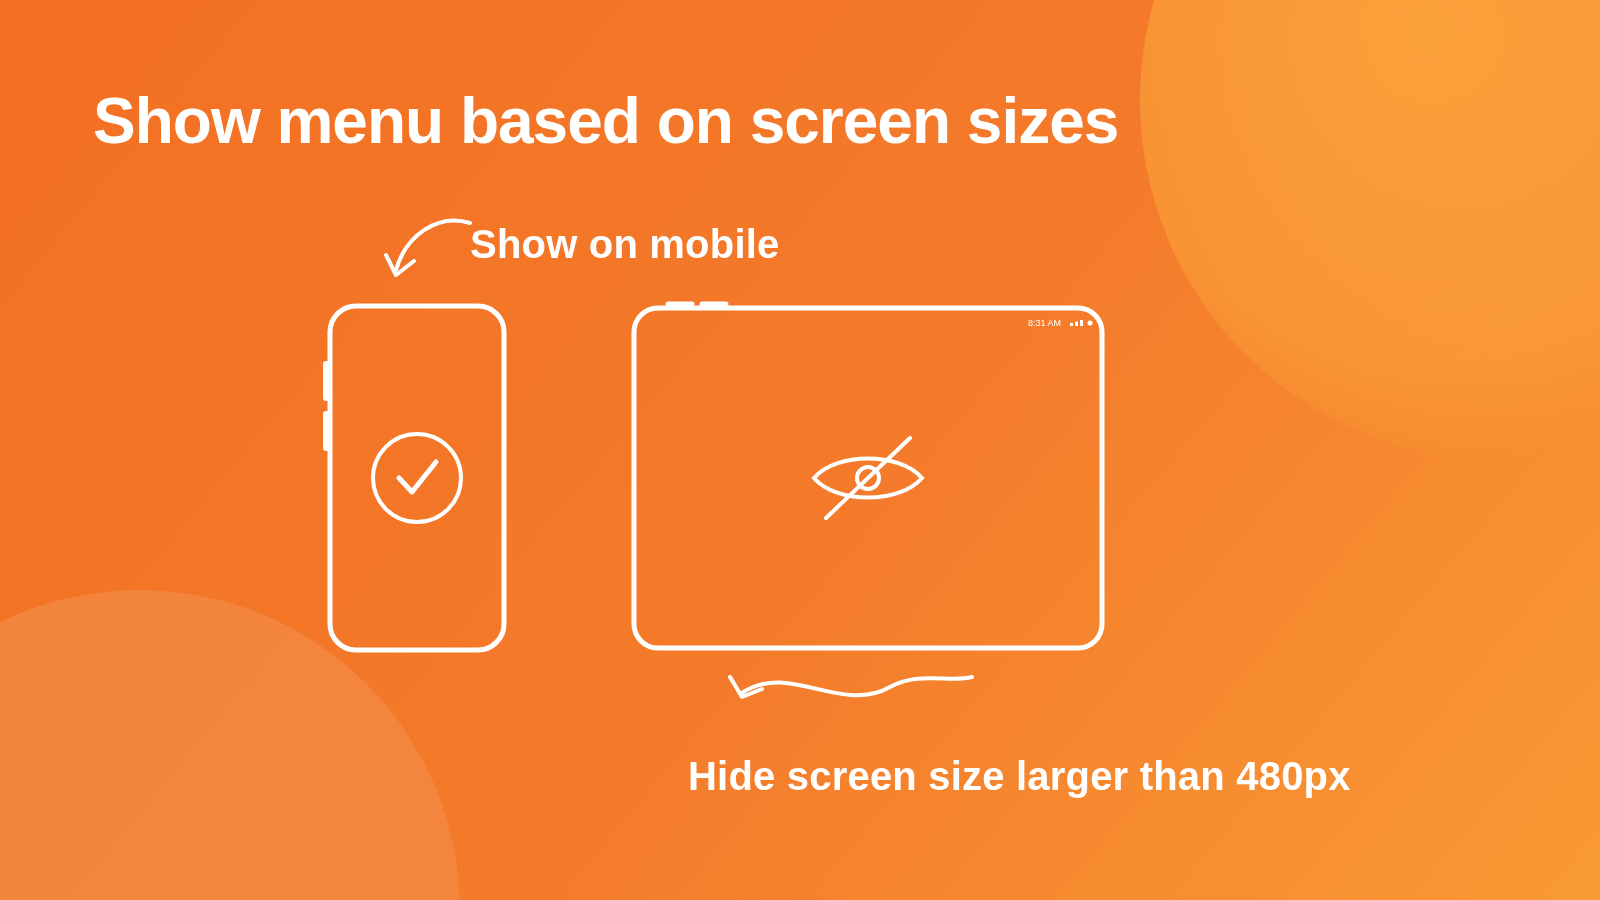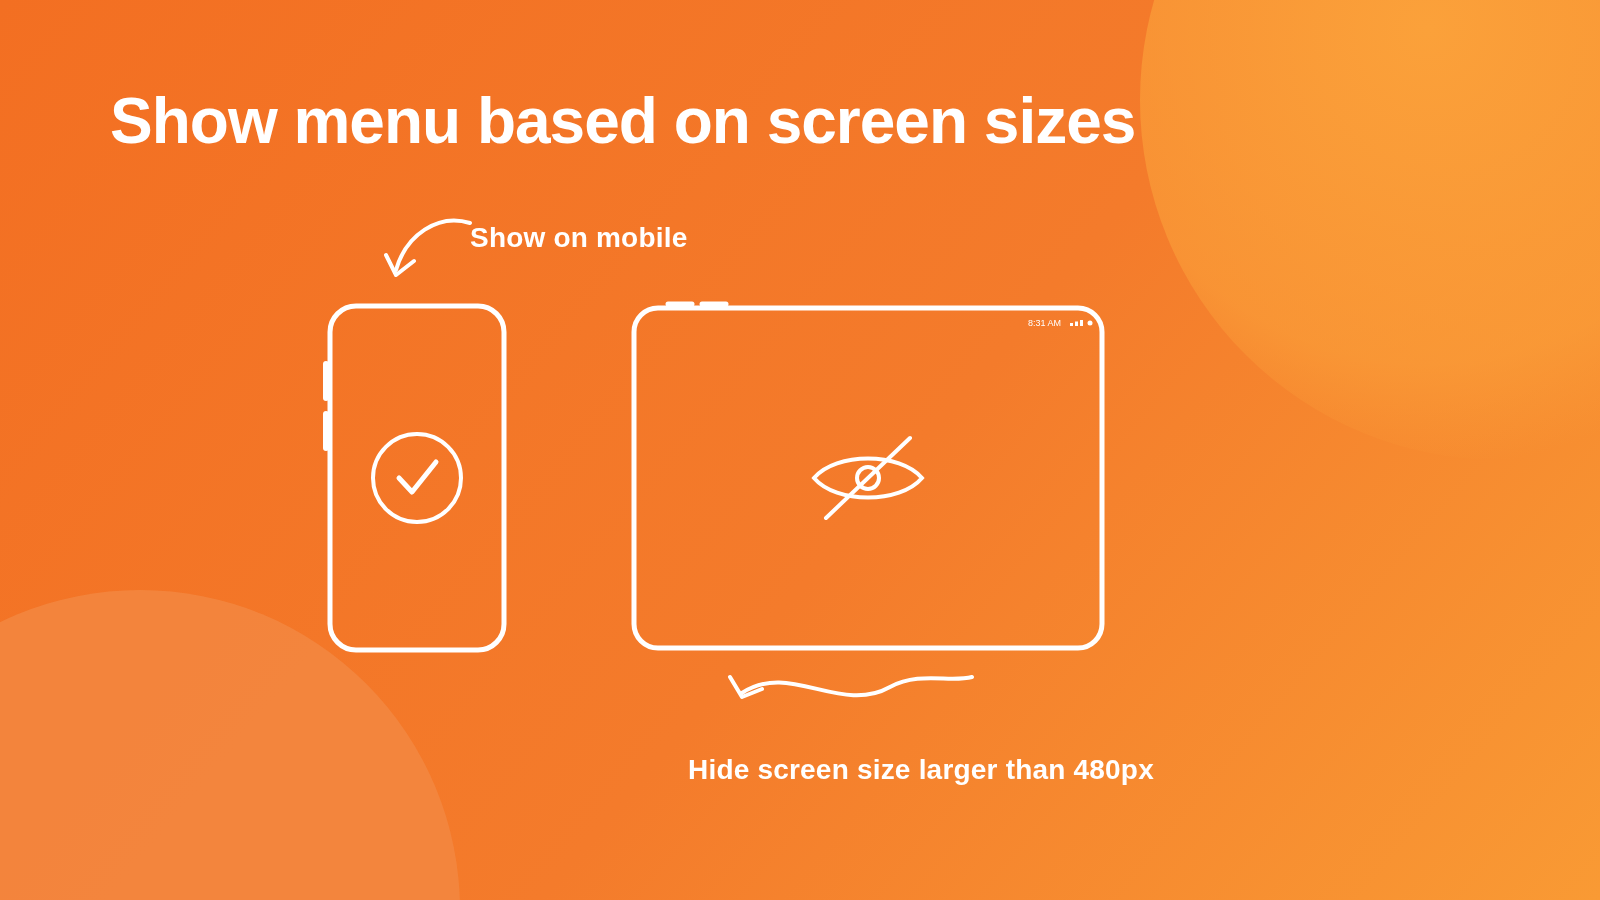--- a/index.html
+++ b/index.html
@@ -1,21 +1,21 @@
 <!DOCTYPE html>
 <html><head>
 <meta charset="utf-8">
 <style>
   html,body{margin:0;padding:0;width:1600px;height:900px;overflow:hidden;font-family:"Helvetica Neue",Arial,sans-serif;}
   .stage{position:relative;width:1600px;height:900px;background:#f47b2b;background:linear-gradient(130deg,#f36f22 0%,#f47b2b 55%,#f99a34 100%);}
   
   .blob-tr{position:absolute;top:-260px;right:-260px;width:720px;height:720px;border-radius:50%;background:radial-gradient(circle at 40% 40%,#fba13a 0%,rgba(251,161,58,.6) 55%,rgba(251,161,58,0) 72%);}
   .blob-bl{position:absolute;bottom:-330px;left:-180px;width:640px;height:640px;border-radius:50%;background:#f3863f;opacity:.9;}
-  .title{position:absolute;left:110px;top:88px;color:#fff;font-weight:900;font-size:64px;letter-spacing:-1px;line-height:1.05;}
-  .label{position:absolute;color:#fff;font-weight:700;font-size:28px;letter-spacing:.2px;}
+  .title{position:absolute;left:93px;top:88px;color:#fff;font-weight:900;font-size:64px;letter-spacing:-1px;line-height:1.05;}
+  .label{position:absolute;color:#fff;font-weight:700;font-size:40px;letter-spacing:.2px;}
   .label-mobile{left:470px;top:222px;}
   .label-tablet{left:688px;top:754px;}
   svg{position:absolute;overflow:visible;}
 </style>
 </head>
 <body>
 
 <div class="stage">
 
   <div class="blob-tr"></div>

